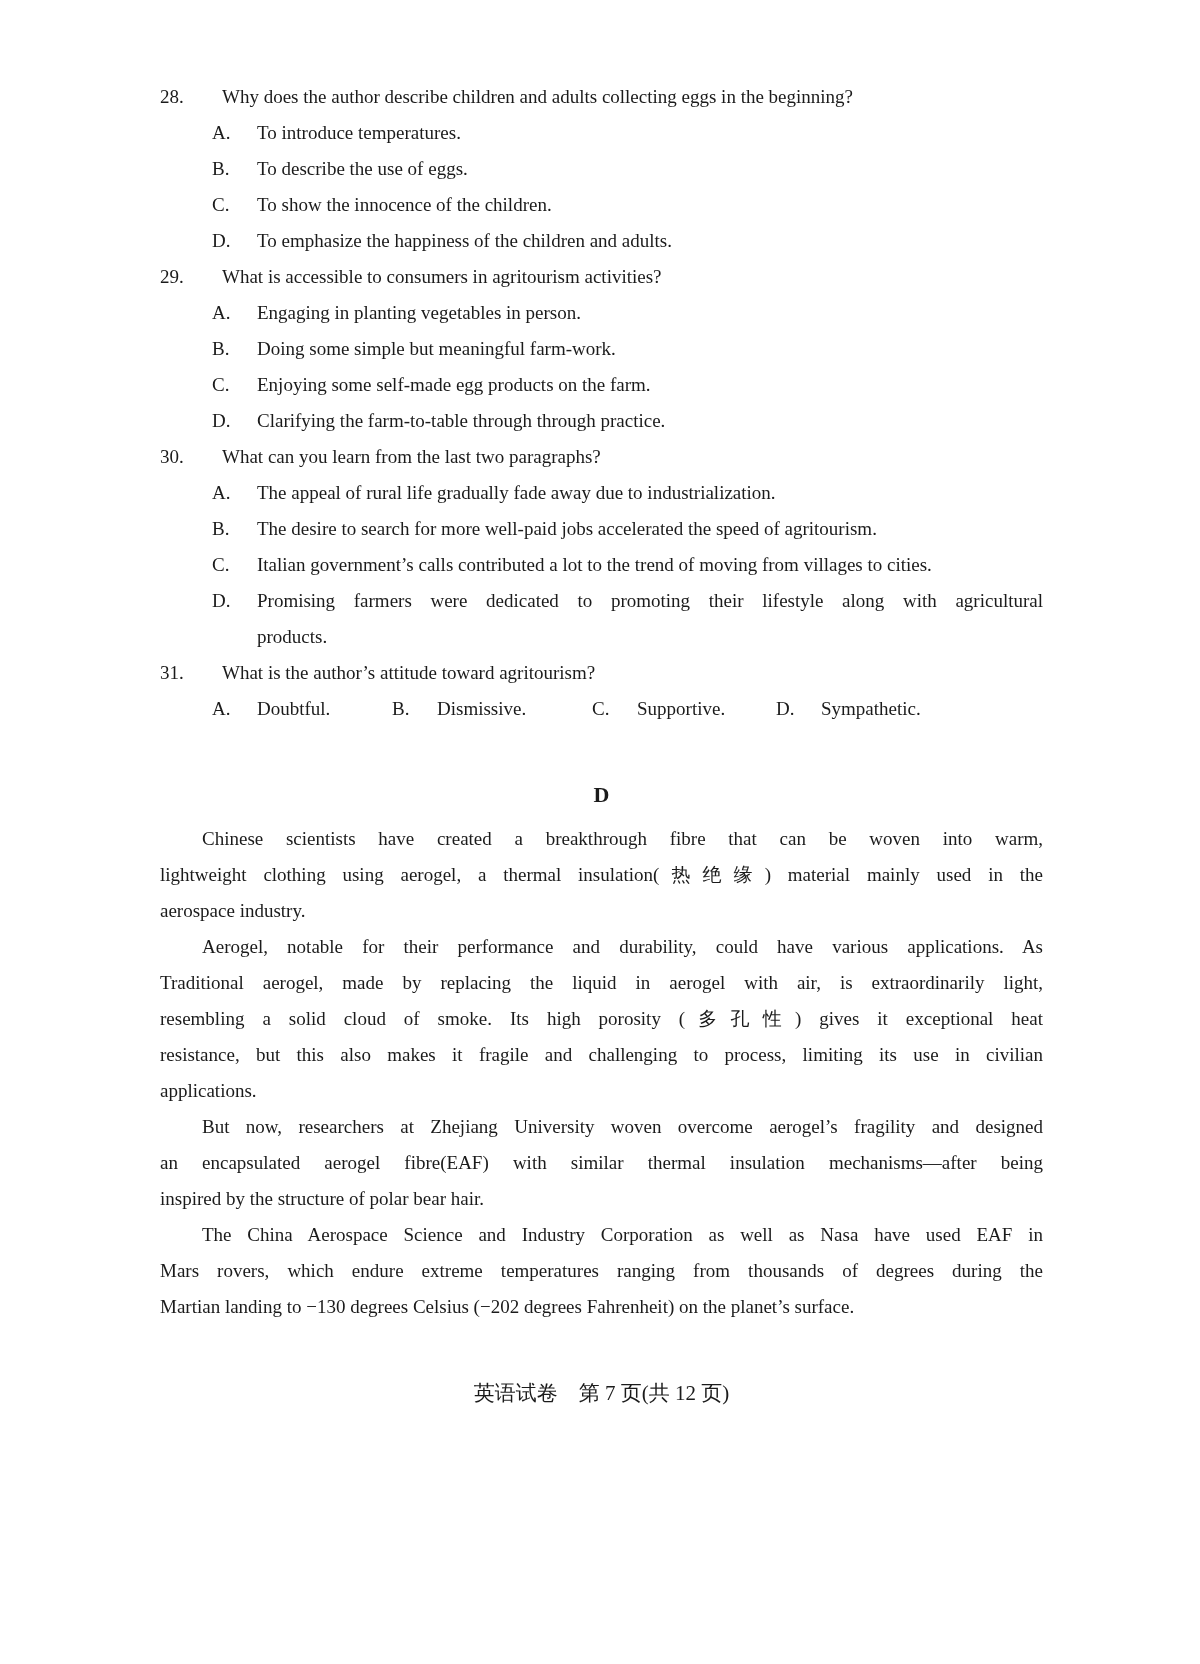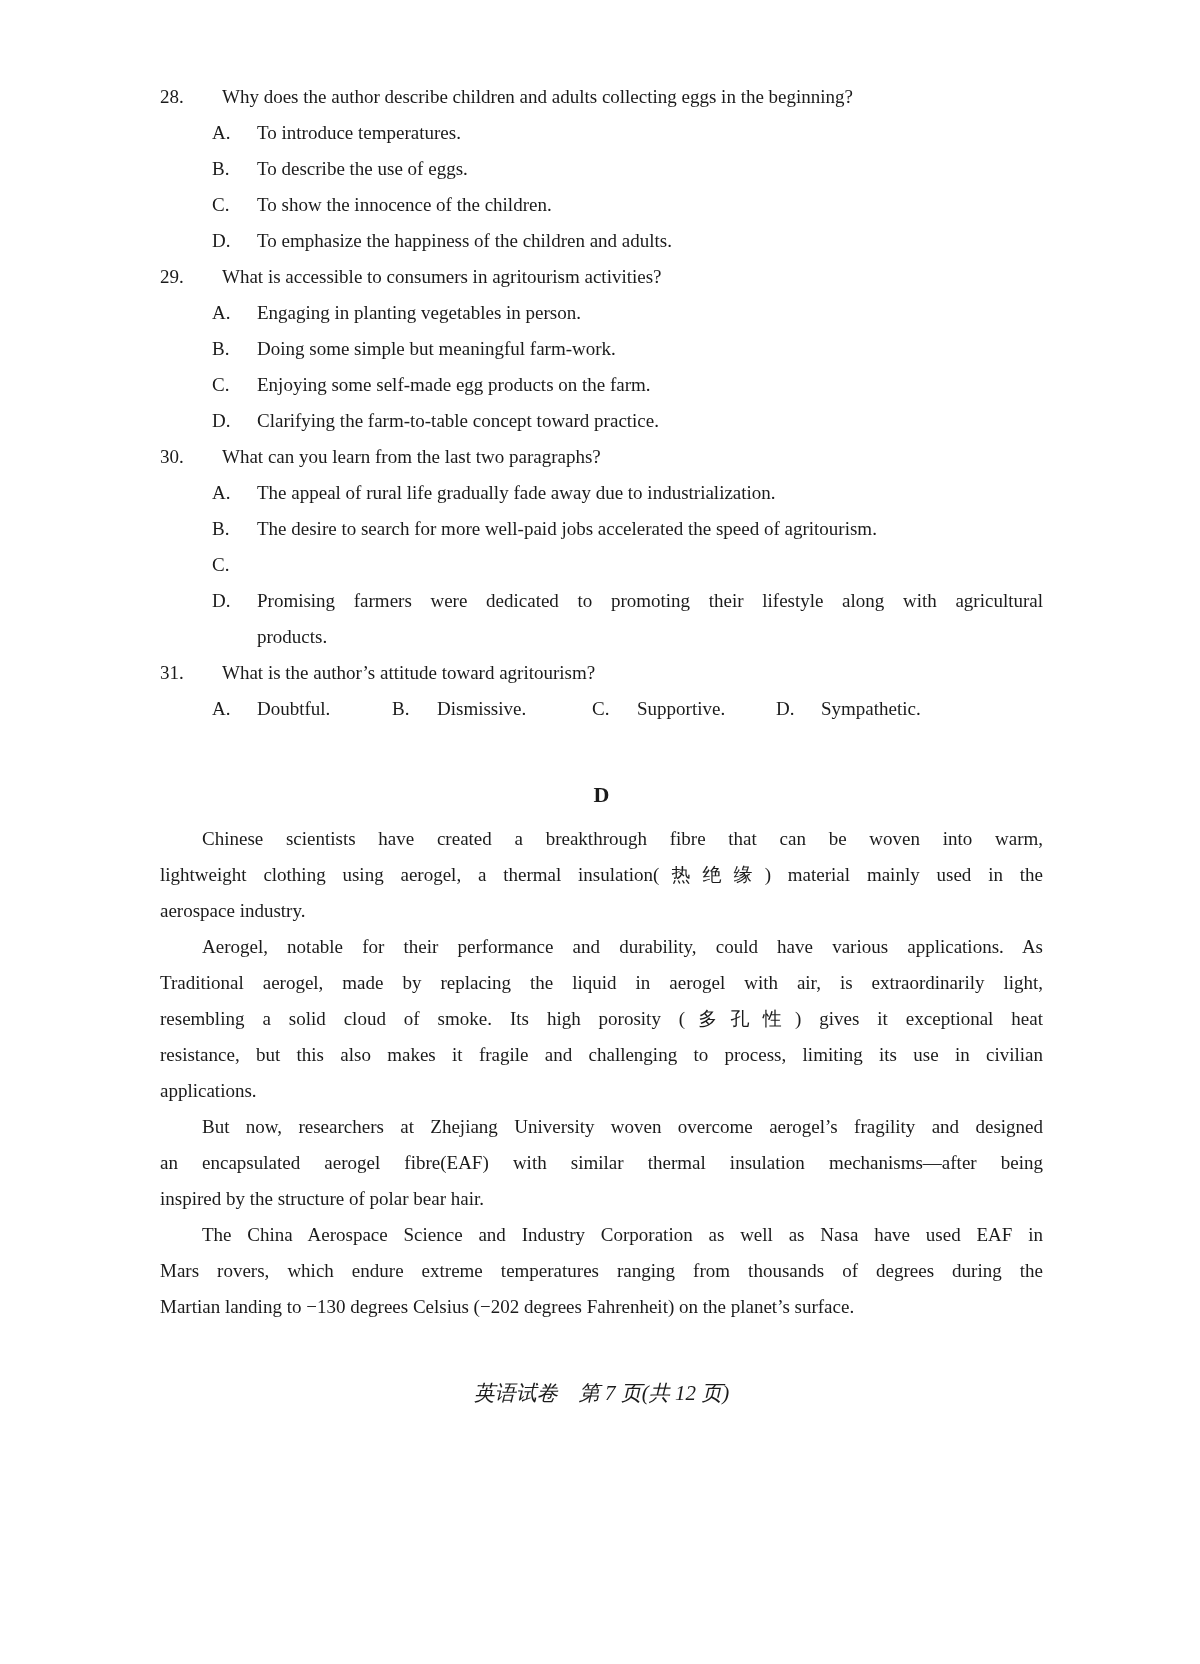--- a/index.html
+++ b/index.html
@@ -48,21 +48,20 @@
   .just {
     text-align: justify;
     text-align-last: justify;
   }
   
   .page-footer {
     margin-top: 50px;
     text-align: center;
     font-size: 21px;
     line-height: 36px;
-    font-style: italic;
   }
 </style>
 </head>
 <body>
 
 <div class="page">
   <section id="questions">
       <div class="question">
         <div class="question-head">
           <span class="qnum">28.</span>
@@ -112,21 +111,21 @@
         </div>
         <div class="option-row">
           <span class="olabel">C.</span>
           <div class="option-lines">
             <div class="oline">Enjoying some self-made egg products on the farm.</div>
           </div>
         </div>
         <div class="option-row">
           <span class="olabel">D.</span>
           <div class="option-lines">
-            <div class="oline">Clarifying the farm-to-table concept toward practice.</div>
+            <div class="oline">Clarifying the farm-to-table through through practice.</div>
           </div>
         </div>
       </div>
       <div class="question">
         <div class="question-head">
           <span class="qnum">30.</span>
           <span class="qtext">What can you learn from the last two paragraphs?</span>
         </div>
         <div class="option-row">
           <span class="olabel">A.</span>
@@ -135,20 +134,23 @@
           </div>
         </div>
         <div class="option-row">
           <span class="olabel">B.</span>
           <div class="option-lines">
             <div class="oline">The desire to search for more well-paid jobs accelerated the speed of agritourism.</div>
           </div>
         </div>
         <div class="option-row">
           <span class="olabel">C.</span>
+          <div class="option-lines">
+            <div class="oline">Italian government’s calls contributed a lot to the trend of moving from villages to cities.</div>
+          </div>
         </div>
         <div class="option-row">
           <span class="olabel">D.</span>
           <div class="option-lines">
             <div class="oline just">Promising farmers were dedicated to promoting their lifestyle along with agricultural</div>
             <div class="oline">products.</div>
           </div>
         </div>
       </div>
       <div class="question">

